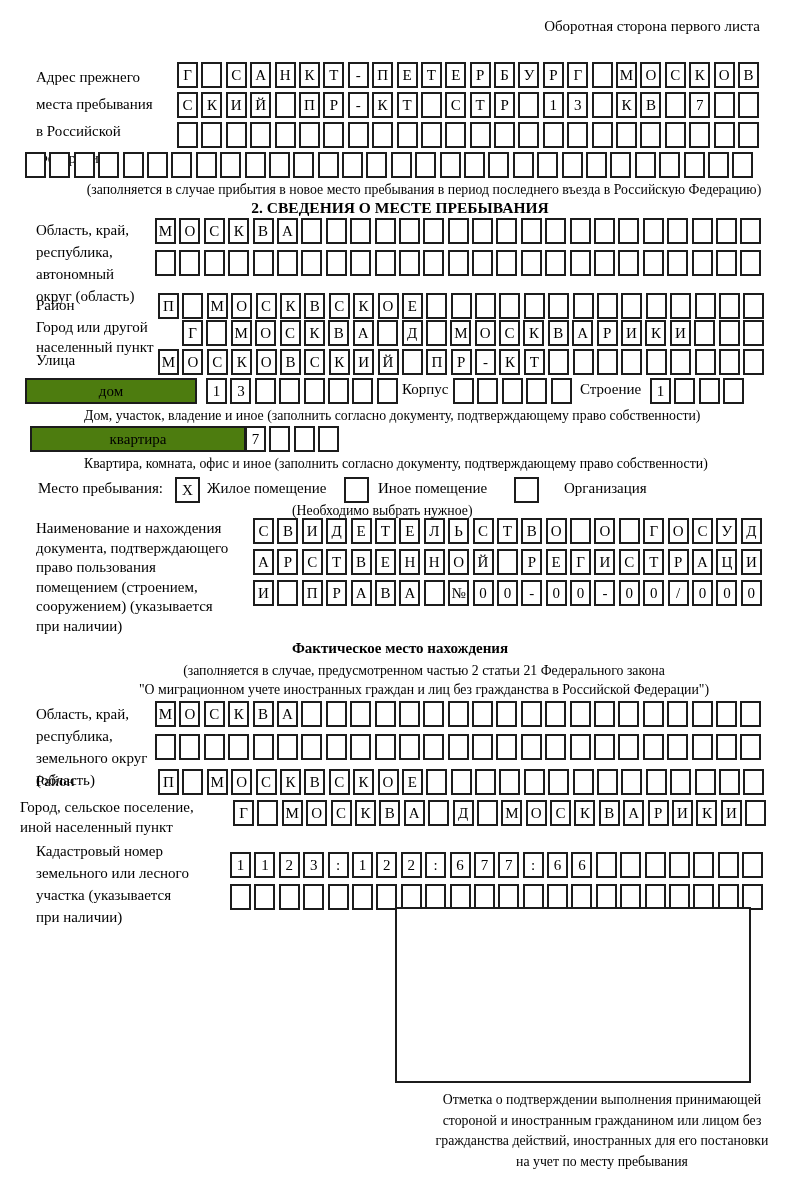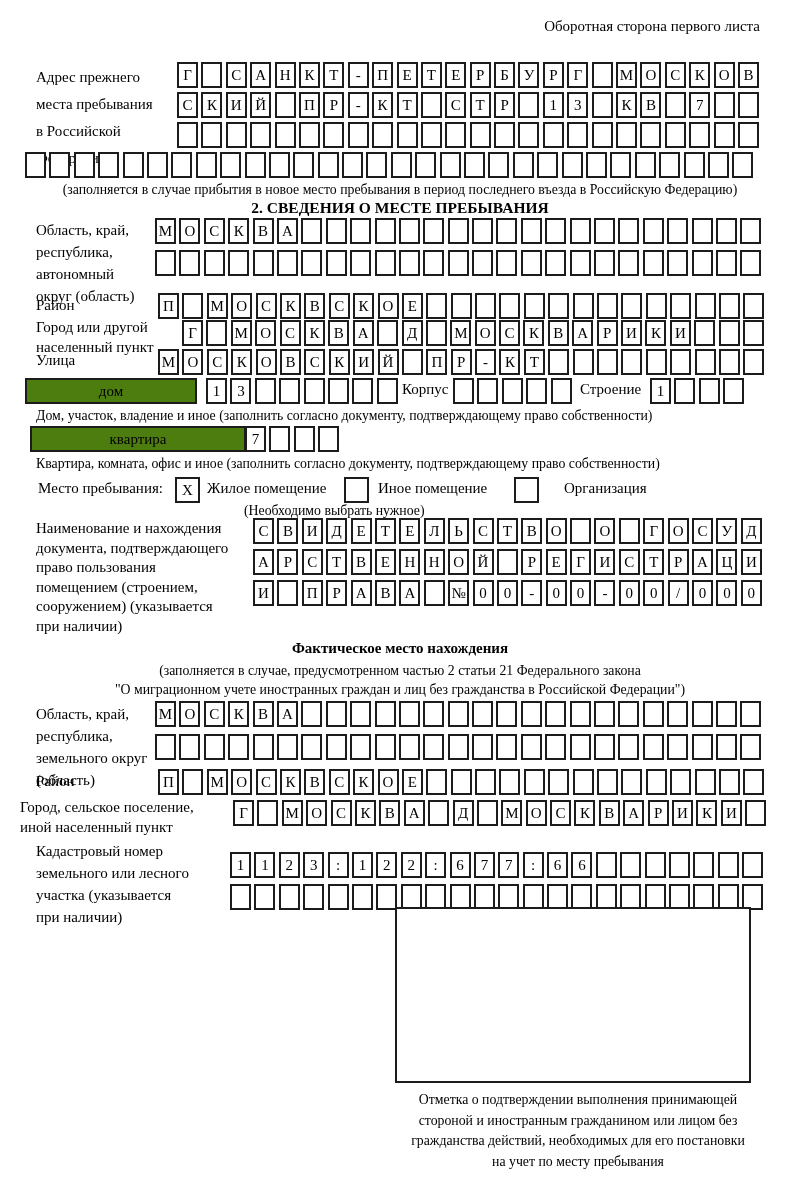--- a/index.html
+++ b/index.html
@@ -22,21 +22,21 @@
     font-size:15px; background:#fff;
   }
   .namedbox {
     border:2px solid #1c1c1c; height:26px; background:#4d7c0f;
     display:flex; align-items:center; justify-content:center; font-size:15px;
   }
   .chk {
     width:25px; height:26px; border:2px solid #1c1c1c; background:#fff;
     display:flex; align-items:center; justify-content:center; font-size:15px;
   }
-  .caption { font-size:13.8px; }
+  .caption { font-size:13.8px;padding-left:48px; }
   .center { width:800px; text-align:center; }
   .title { font-weight:bold; font-size:15.5px; }
   .stampbox { border:2px solid #1c1c1c; background:#fff; }
 </style>
 </head>
 <body>
 
 <div class="page">
 
   <div class="abs txt15" style="top:18px; right:40px;">Оборотная сторона первого листа</div>
@@ -610,17 +610,17 @@
       <span class="cell"></span>
       <span class="cell"></span>
       <span class="cell"></span>
       <span class="cell"></span>
     </div>
 
   <div class="abs stampbox" style="top:907px; left:395px; width:356px; height:176px;"></div>
   <div class="abs caption" style="top:1090px; left:378px; width:400px; text-align:center; line-height:20.5px;">
     <div>Отметка о подтверждении выполнения принимающей</div>
     <div>стороной и иностранным гражданином или лицом без</div>
-    <div>гражданства действий, необходимых для его постановки</div>
+    <div>гражданства действий, иностранных для его постановки</div>
     <div>на учет по месту пребывания</div>
   </div>
 
 </div>
 
 </body></html>

